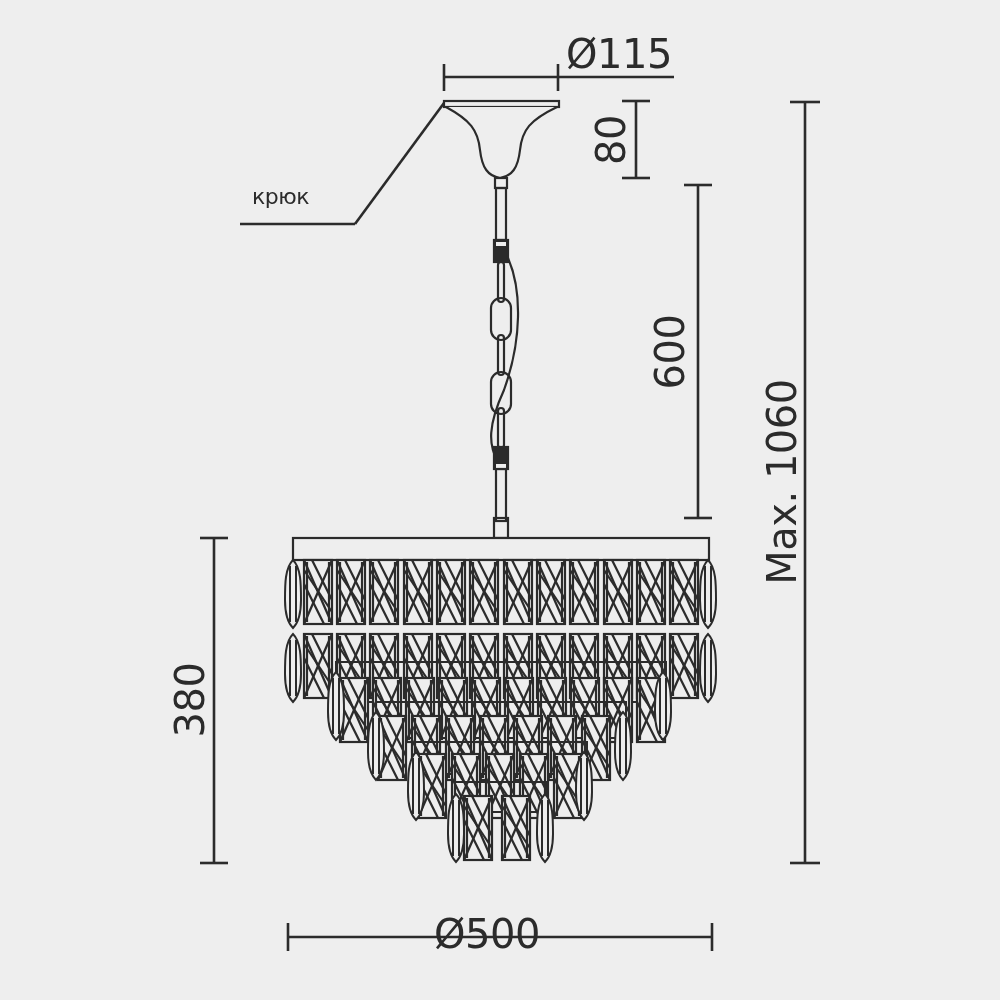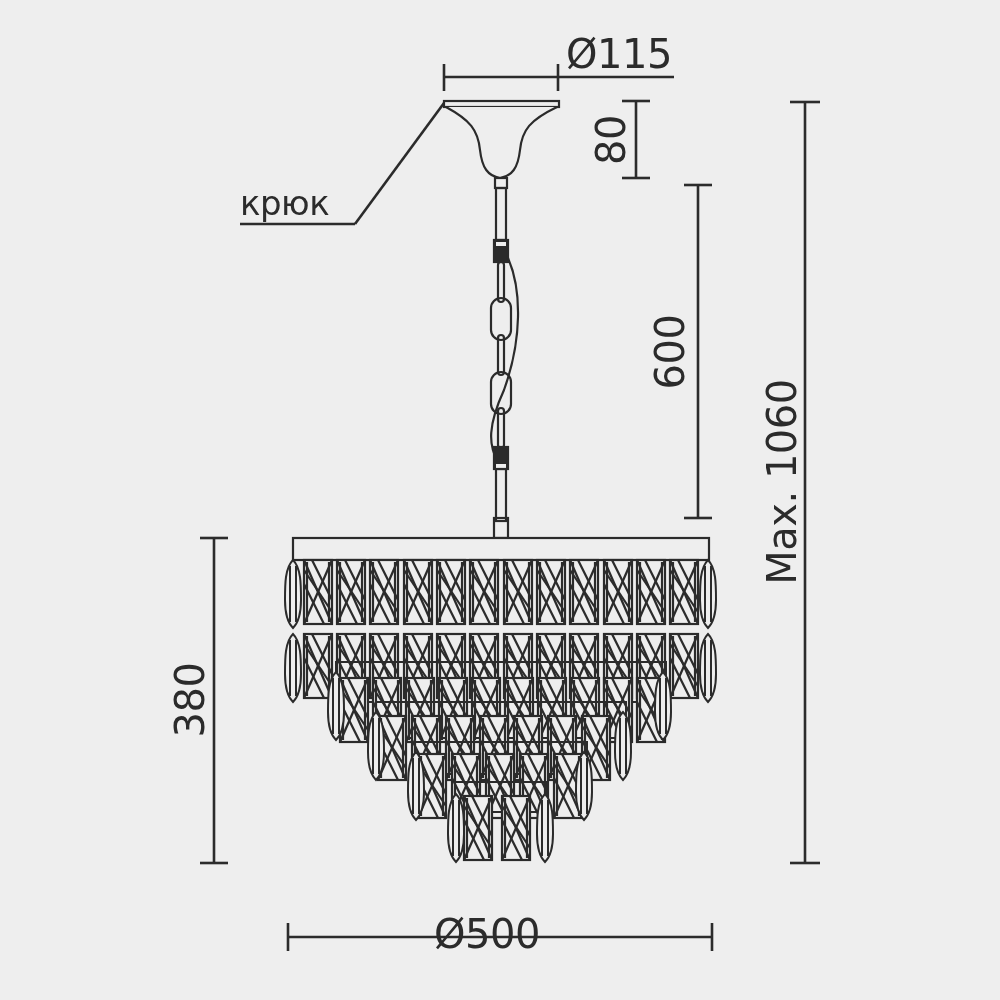--- a/index.html
+++ b/index.html
@@ -285,18 +285,18 @@
     <line x1="288" y1="937" x2="712" y2="937"></line>
     <line x1="288" y1="923" x2="288" y2="951"></line>
     <line x1="712" y1="923" x2="712" y2="951"></line>
 
     <line x1="240" y1="224" x2="355" y2="224"></line>
     <line x1="355" y1="224" x2="444" y2="103"></line>
   </g>
 </svg>
 
 <div class="lbl" style="left:566px;top:34px;text-align:center;">Ø115</div>
-<div class="lbl" style="left:240px;top:186px;font-size:34px;">крюк</div>
+<div class="lbl" style="left:252px;top:186px;font-size:22px;">крюк</div>
 <div class="lbl rot" style="left:581px;top:120px;width:60px;text-align:center;">80</div>
 <div class="lbl rot" style="left:620px;top:332px;width:100px;text-align:center;">600</div>
 <div class="lbl rot" style="left:672px;top:462px;width:220px;text-align:center;">Max. 1060</div>
 <div class="lbl rot" style="left:140px;top:680px;width:100px;text-align:center;">380</div>
 <div class="lbl" style="left:434px;top:914px;">Ø500</div>
 
 </body></html>

